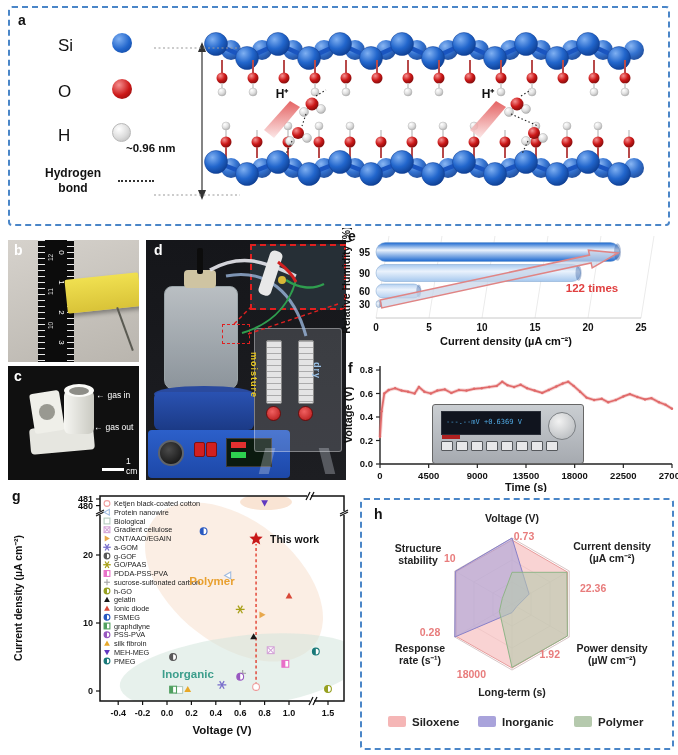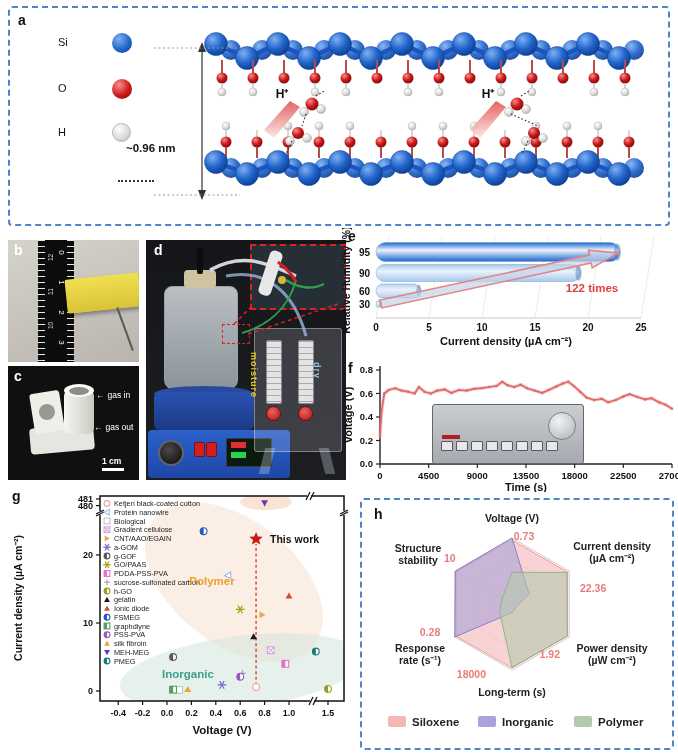--- a/index.html
+++ b/index.html
@@ -3,21 +3,21 @@
 <meta charset="utf-8">
 <style>
   html,body{margin:0;padding:0;background:#fff;}
   .fig{position:relative;width:678px;height:755px;background:#fff;overflow:hidden;
        font-family:"Liberation Sans",sans-serif;color:#111;}
   .panel{position:absolute;}
   .dashed-box{border:2px dashed #4a86c8;border-radius:4px;background:#fff;}
   .pletter{position:absolute;font-weight:bold;font-size:14px;z-index:30;}
   .white{color:#fff;}
   
-  .leg-label{position:absolute;font-size:11px;color:#111;}
+  .leg-label{position:absolute;font-size:17px;color:#111;}
   .sphere{position:absolute;width:20px;height:20px;border-radius:50%;}
   .sph-si{background:radial-gradient(circle at 35% 30%, #7fb0f2, #2266cc 55%, #0d3e92);}
   .sph-o{background:radial-gradient(circle at 35% 30%, #f59090, #cc1818 55%, #7e0c0c);}
   .sph-h{background:radial-gradient(circle at 35% 30%, #ffffff, #dcdcdc 55%, #b4b4b4);border:1px solid #b8b8b8;}
   .hbond-sample{position:absolute;width:36px;border-top:2.5px dotted #333;}
   .dim-label{position:absolute;font-size:11.5px;font-weight:bold;}
   
   .pb{background:linear-gradient(160deg,#d6d2cc,#b9b5ae);overflow:hidden;}
   .ruler{position:absolute;left:30px;top:0;width:36px;height:122px;background:#0c0c0c;}
   .ruler .ticks-l,.ruler .ticks-r{position:absolute;top:0;bottom:0;width:7px;
@@ -32,21 +32,21 @@
   
   .pc{background:#101010;overflow:hidden;}
   .pc .base{position:absolute;left:22px;top:60px;width:64px;height:26px;background:#e6e6e0;border-radius:4px;transform:rotate(-5deg);}
   .pc .cyl{position:absolute;left:56px;top:24px;width:30px;height:44px;border-radius:6px;
      background:linear-gradient(90deg,#f6f6f2,#c9c9c1);}
   .pc .cyl-top{position:absolute;left:56px;top:18px;width:30px;height:13px;border-radius:50%;background:#fbfbf8;}
   .pc .hole{position:absolute;left:61px;top:21px;width:20px;height:8px;border-radius:50%;background:#8d8d87;}
   .pc .plate{position:absolute;left:24px;top:26px;width:30px;height:40px;background:#efefe9;border-radius:3px;transform:rotate(-9deg);}
   .pc .phole{position:absolute;left:31px;top:38px;width:16px;height:16px;border-radius:50%;background:#999991;}
   .pc-lab{position:absolute;color:#fff;font-size:8.5px;display:flex;align-items:center;gap:3px;}
-  .scalebar-txt{position:absolute;color:#fff;font-size:8.5px;font-weight:bold;}
+  .scalebar-txt{position:absolute;color:#fff;font-size:8.5px;font-weight:normal;margin-left:24px;}
   .scalebar{position:absolute;width:22px;height:3px;background:#fff;}
   
   .pd{background:linear-gradient(180deg,#15161a,#1d1e22);overflow:hidden;}
   .pd .bottle{position:absolute;left:18px;top:46px;width:72px;height:102px;border:1px solid #9aa4a8;
       border-radius:8px 8px 10px 10px;background:linear-gradient(180deg,rgba(214,220,224,.85),rgba(168,178,186,.8));}
   .pd .cap{position:absolute;left:38px;top:30px;width:32px;height:18px;background:#cfc4a2;border-radius:4px;}
   .pd .rod{position:absolute;left:51px;top:8px;width:6px;height:26px;background:#0c0c0c;border-radius:2px;}
   .pd .stirtop{position:absolute;left:8px;top:146px;width:100px;height:16px;background:#2a4a9e;border-radius:50%;}
   .pd .stirbody{position:absolute;left:8px;top:152px;width:100px;height:38px;background:linear-gradient(180deg,#2a52b2,#1b3a86);border-radius:6px;}
   .pd .ctrl{position:absolute;left:2px;top:190px;width:142px;height:48px;background:linear-gradient(180deg,#2c60ca,#1d48a8);border-radius:4px;}
@@ -325,20 +325,21 @@
           <line x1="144" y1="187" x2="230" y2="187" stroke="#999" stroke-width="1" stroke-dasharray="2,2.5"></line>
         </g>
       </svg>
 
     <div class="leg-label" style="left:48px;top:28px;">Si</div>
     <div class="sphere sph-si" style="left:102px;top:25px;"></div>
     <div class="leg-label" style="left:48px;top:74px;">O</div>
     <div class="sphere sph-o" style="left:102px;top:71px;"></div>
     <div class="leg-label" style="left:48px;top:118px;">H</div>
     <div class="sphere sph-h" style="left:102px;top:115px;width:17px;height:17px;"></div>
+    <div class="leg-label" style="left:22px;top:158px;width:82px;text-align:center;font-weight:bold;font-size:12px;line-height:1.25;">Hydrogen bond</div>
     <div class="hbond-sample" style="left:108px;top:172px;"></div>
     <div class="dim-label" style="left:116px;top:134px;">~0.96 nm</div>
   </div>
 
   <div class="panel pb" style="left:8px;top:240px;width:131px;height:122px;">
     <div class="pletter white" style="left:6px;top:2px;">b</div>
     <div class="ruler">
       <div class="ticks-l"></div>
       <div class="ticks-r"></div>
       <div class="rnum" style="left:21px;top:8px;">0</div>
@@ -548,20 +549,23 @@
         <circle cx="297.3925925925926" cy="37.025000000000006" r="1.2" fill="#e06a6a"></circle>
         <circle cx="304.962962962963" cy="39.375" r="1.2" fill="#e06a6a"></circle>
         <circle cx="311.4518518518518" cy="38.19999999999999" r="1.2" fill="#e06a6a"></circle>
         <circle cx="319.02222222222224" cy="42.3125" r="1.2" fill="#e06a6a"></circle>
         <circle cx="325.5111111111111" cy="44.6625" r="1.2" fill="#e06a6a"></circle>
         <circle cx="332" cy="48.775000000000006" r="1.2" fill="#e06a6a"></circle>
         <text x="186" y="131" font-size="11" fill="#111" text-anchor="middle" font-weight="bold">Time (s)</text>
         <text x="12" y="55" font-size="11" fill="#111" text-anchor="middle" font-weight="bold" transform="rotate(-90 12 55)">Voltage (V)</text>
       </svg>
     <div class="meter">
+      <div class="scr">
+        <span>---.--mV  +0.6369 V</span>
+      </div>
       <div class="knob2"></div>
       <div class="brand"></div>
       <div class="btns">
         <i></i>
           <i></i>
           <i></i>
           <i></i>
           <i></i>
           <i></i>
           <i></i>

